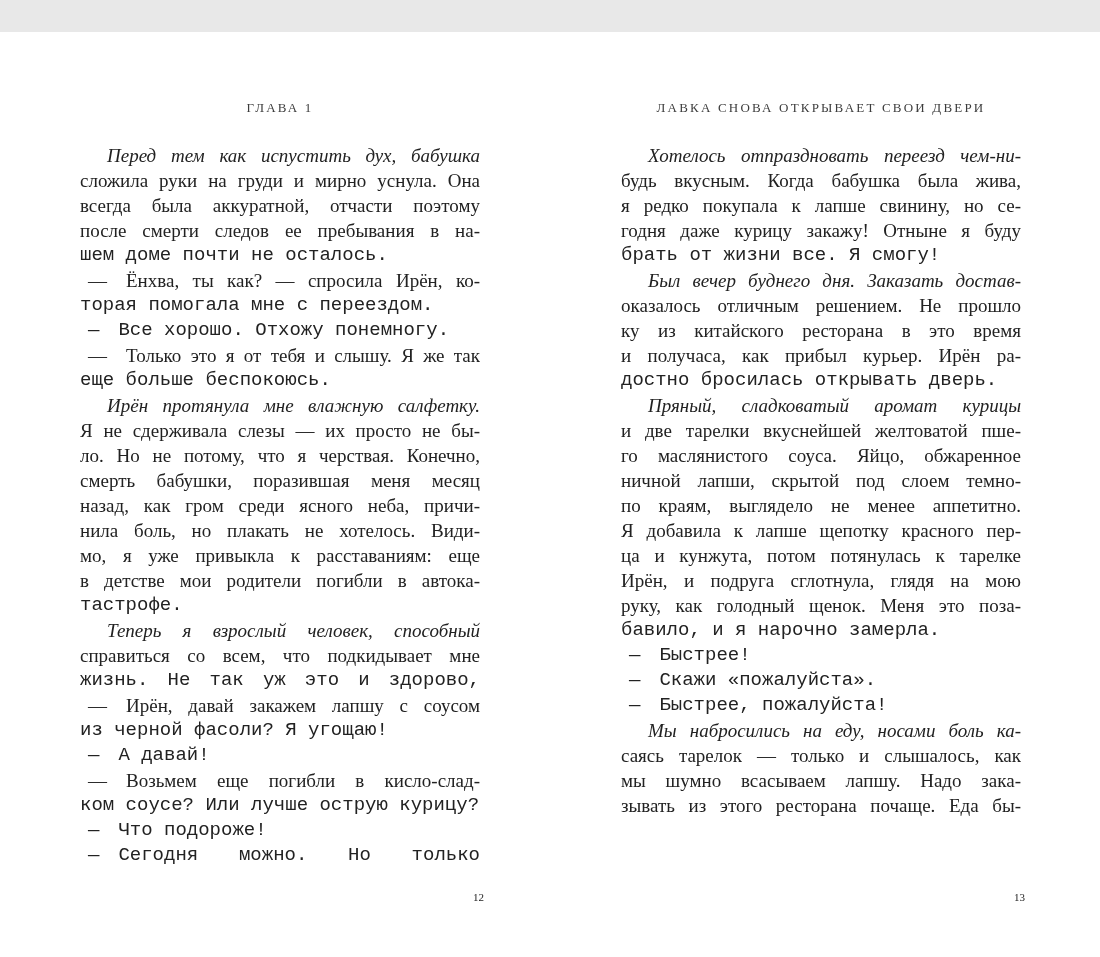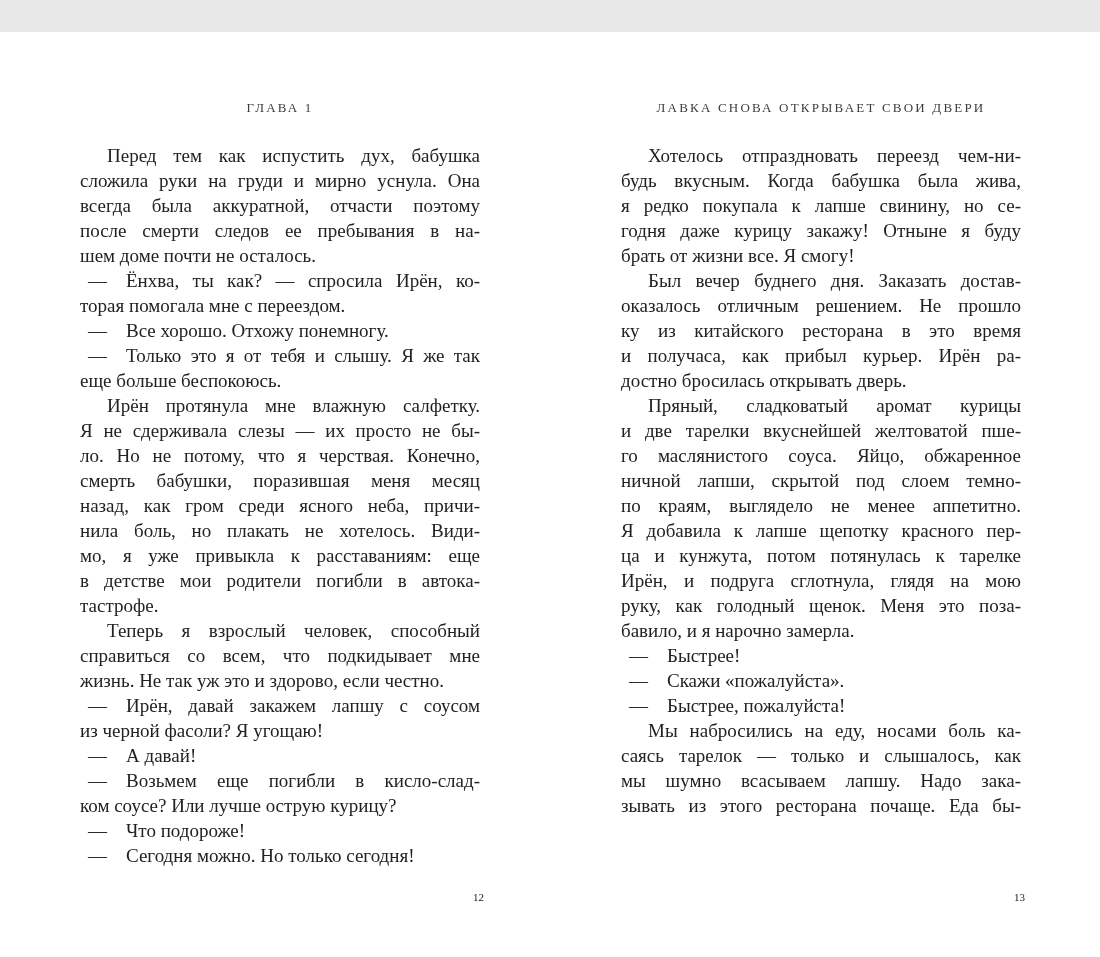--- a/index.html
+++ b/index.html
@@ -46,22 +46,22 @@
     width: 100%;
     font-size: 19px;
     line-height: 25px;
   }
   .line {
     height: 25px;
     overflow: hidden;
     text-align: justify;
     text-align-last: justify;
   }
-  .line.e { text-align-last: left; }
-  .line.p { text-indent: 27px; }
+  .line.e { text-align-last: left; font-family: Liberation Mono, monospace; }
+  .line.p { text-indent: 27px; font-style: italic; }
   .line.d { padding-left: 8px; }
   .page-number {
     position: absolute;
     top: 855px;
     left: 4px;
     width: 100%;
     text-align: right;
     font-size: 11px;
     line-height: 20px;
     color: var(--text);

